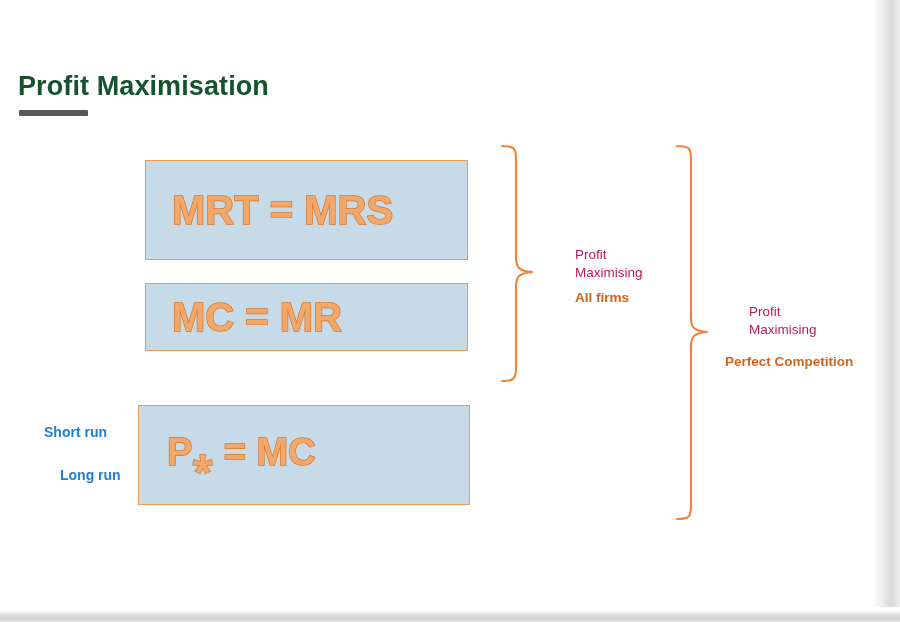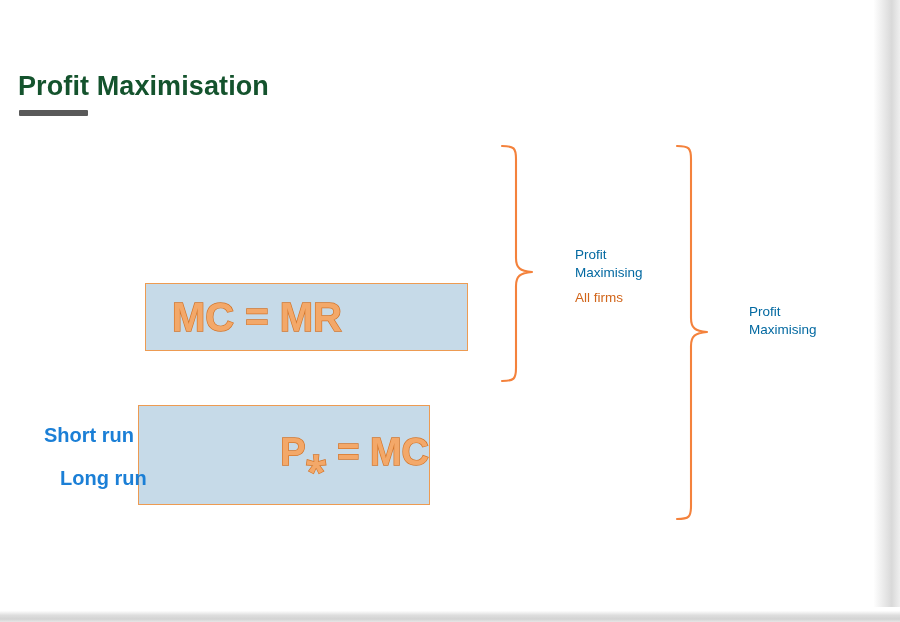--- a/index.html
+++ b/index.html
@@ -68,21 +68,21 @@
     position: absolute;
     background: #C6DAE8;
     border: 1px solid #ED9B52;
     box-sizing: border-box;
     display: flex;
     flex-direction: column;
     justify-content: center;
   }
   #box-mrt-mrs { left: 145px; top: 160px;  width: 323px; height: 100px; }
   #box-mc-mr   { left: 145px; top: 283px;  width: 323px; height: 68px;  }
-  #box-price   { left: 138px; top: 405px;  width: 292px; height: 100px; align-items: flex-end; }
+  #box-price   { left: 138px; top: 405px;  width: 332px; height: 100px; }
 
   .formula {
     font-family: "Liberation Sans", sans-serif;
     font-weight: bold;
     color: #F3A869;
     -webkit-text-stroke: 1.4px #D4762B;
     paint-order: stroke fill;
     white-space: nowrap;
     line-height: 1.0;
   }
@@ -92,21 +92,21 @@
   }
   #box-price .formula {
     font-size: 38px;
     padding-left: 28px;
   }
   #box-price .formula.row-1 { margin-bottom: 6px; }
 
   
   .run-label {
     position: absolute;
-    font-size: 20px;
+    font-size: 14px;
     font-weight: bold;
     color: #1B7FD6;
     white-space: nowrap;
   }
   #label-short-run { left: 44px; top: 424px; }
   #label-long-run  { left: 60px; top: 467px; }
 
   
   .brace {
     position: absolute;
@@ -116,24 +116,24 @@
   #brace-perfect-comp{ left: 673px; top: 140px; }
 
   
   .annot {
     position: absolute;
     font-size: 13.5px;
     color: #1F1F1F;
     line-height: 1.35;
     white-space: nowrap;
   }
-  .annot .plain { color: #0369a1; }
+  .annot .plain { color: #be185d; }
   .annot .accent {
     color: #D1651A;
-    font-weight: normal;
+    font-weight: bold;
   }
   #annot-all-firms {
     left: 575px;
     top: 246px;
     text-align: left;
   }
   #annot-all-firms .accent { display: block; margin-top: 7px; }
 
   #annot-perfect-comp {
     left: 725px;
@@ -150,20 +150,23 @@
   }
 </style>
 </head>
 <body>
 
 <div id="slide-root">
 
   <div class="slide-title">Profit Maximisation</div>
   <div class="title-rule"></div>
 
+  <div id="box-mrt-mrs" class="fbox">
+    <div class="formula big">MRT = MRS</div>
+  </div>
 
   <div id="box-mc-mr" class="fbox">
     <div class="formula big">MC = MR</div>
   </div>
 
   <div id="box-price" class="fbox">
     <div class="formula row-1">P⁎ = MC</div>
   </div>
 
   <div id="label-short-run" class="run-label">Short run</div>
@@ -181,18 +184,19 @@
 
   <div id="annot-all-firms" class="annot">
     <span class="plain">Profit</span><br>
     <span class="plain">Maximising</span>
     <span class="accent">All firms</span>
   </div>
 
   <div id="annot-perfect-comp" class="annot">
     <span class="plain">Profit</span>
     <span class="plain">Maximising</span>
+    <span class="accent">Perfect Competition</span>
   </div>
 
   <div class="edge-right"></div>
   <div class="edge-bottom"></div>
 
 </div>
 
 </body></html>

